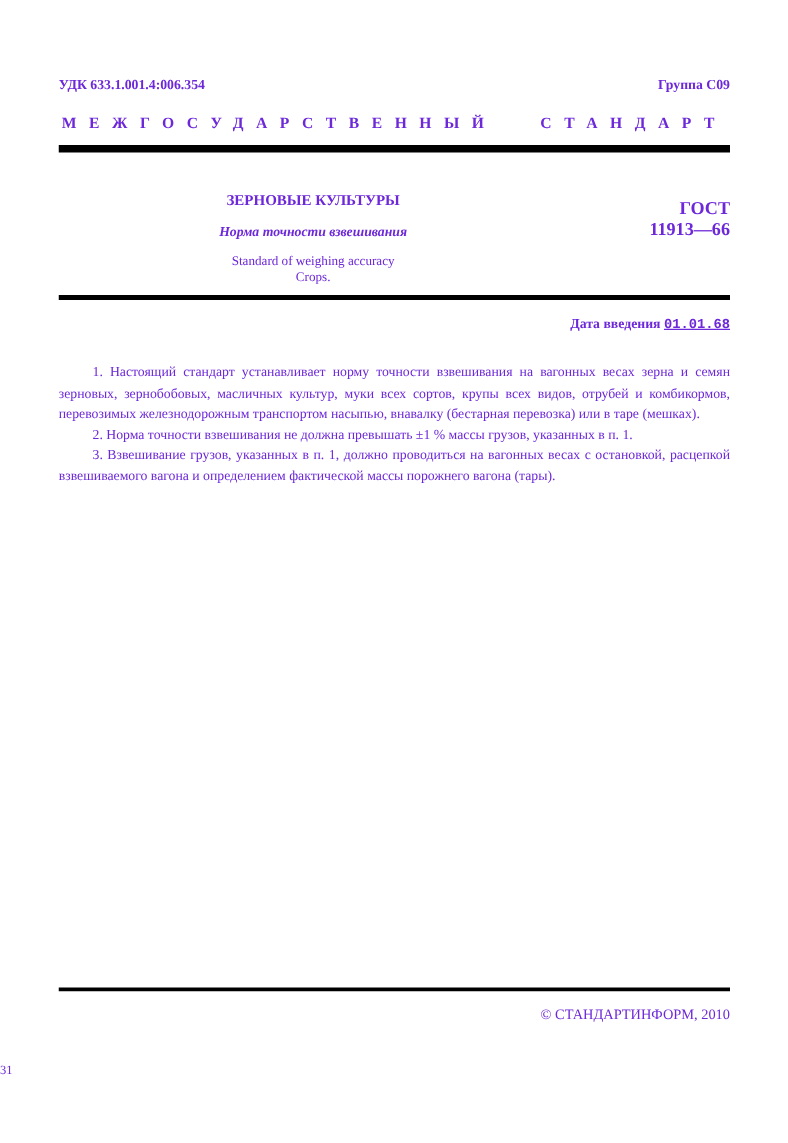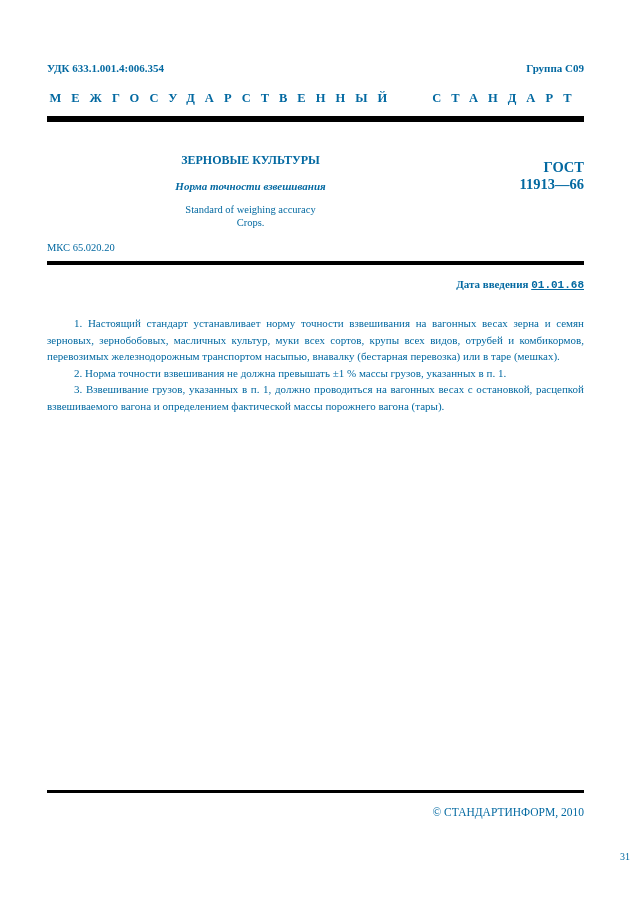--- a/index.html
+++ b/index.html
@@ -6,21 +6,21 @@
     margin: 0;
     padding: 0;
     background: #ffffff;
   }
   .page {
     position: relative;
     width: 630px;
     height: 914px;
     background: #ffffff;
     font-family: "Liberation Serif", "DejaVu Serif", serif;
-    color: #0369a1;
+    color: #6d28d9;
     overflow: hidden;
   }
   .content {
     position: absolute;
     left: 47px;
     right: 46px;
     top: 0;
   }
   .header-row {
     display: flex;
@@ -135,21 +135,21 @@
     text-align: right;
     font-size: 11.5px;
     line-height: 14px;
     margin-top: 12px;
   }
   .page-number {
     position: absolute;
     top: 851px;
     left: 0;
     right: 0;
-    text-align: right;
+    text-align: left;
     font-size: 10px;
     line-height: 12px;
   }
 </style>
 </head>
 <body>
 
 <div class="page">
   <div class="content">
 
@@ -170,21 +170,20 @@
           <div>Standard of weighing accuracy</div>
           <div>Crops.</div>
         </div>
       </div>
       <div class="designation">
         <div>ГОСТ</div>
         <div>11913—66</div>
       </div>
     </div>
 
-    <div class="mks">МКС 65.020.20</div>
 
     <div class="rule-mid"></div>
 
     <div class="date-line">
       <span>Дата введения</span>
       <span> </span>
       <span class="date-value">01.01.68</span>
     </div>
 
     <div class="body-text">

